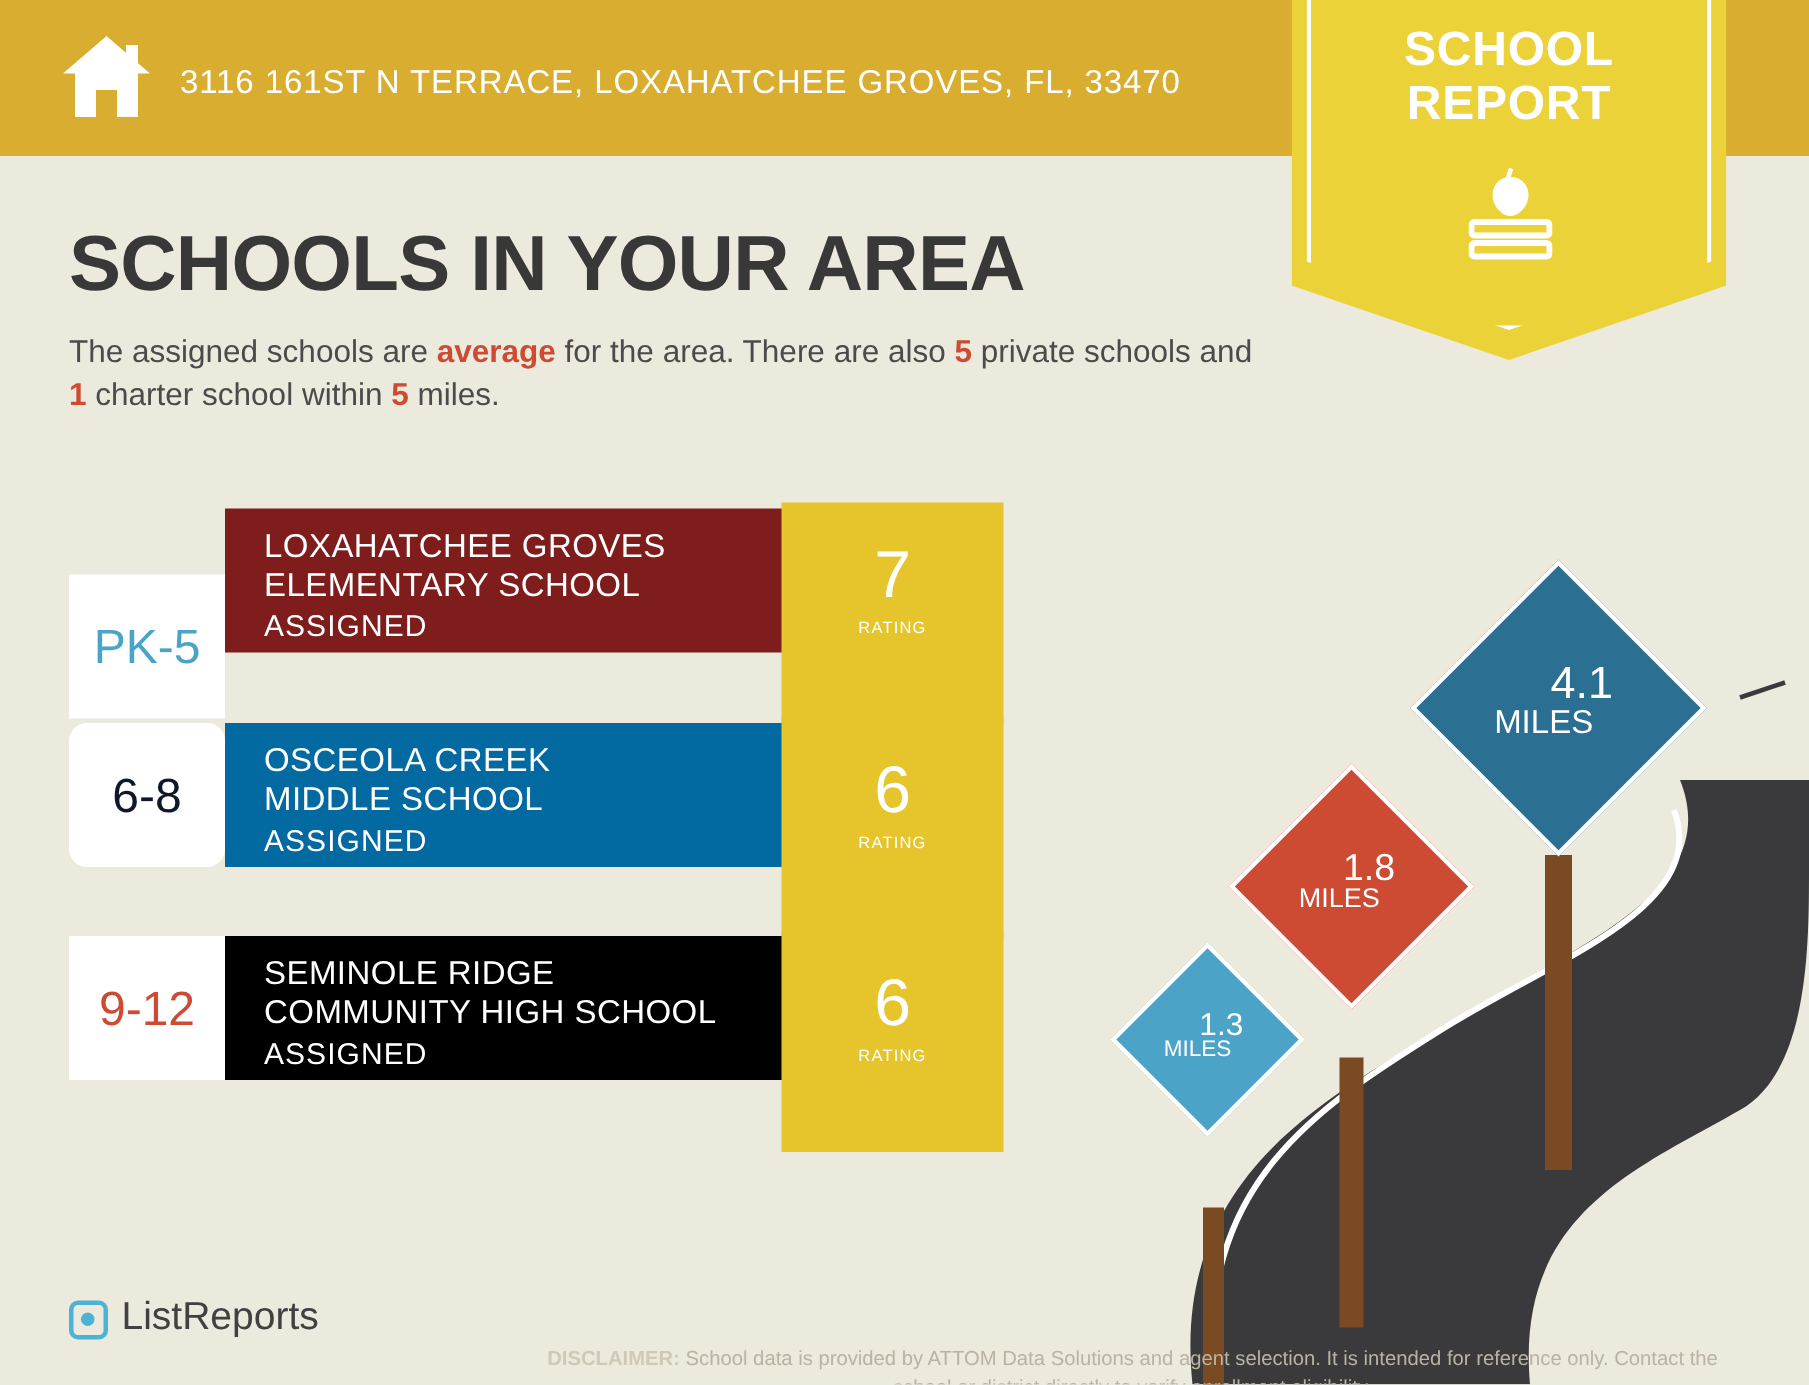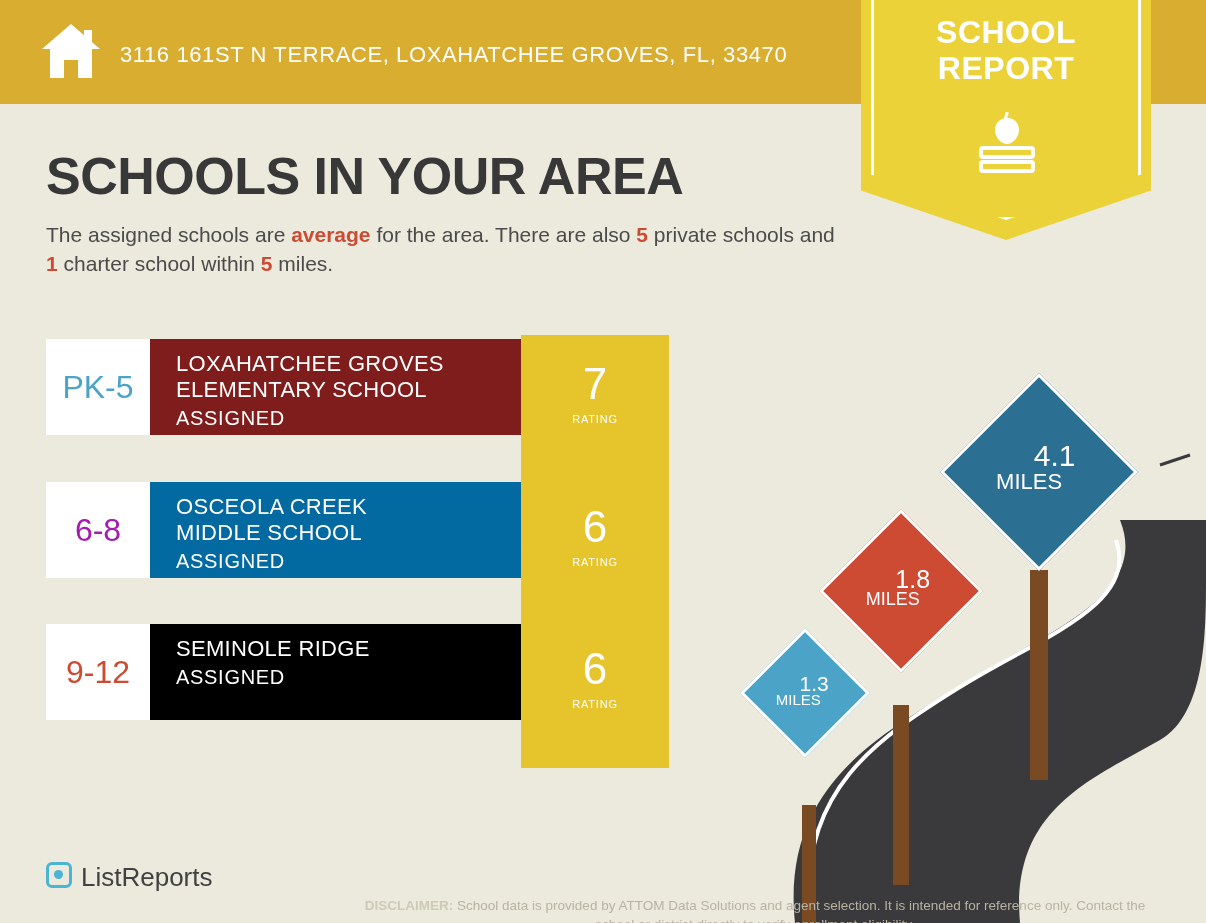--- a/index.html
+++ b/index.html
@@ -77,21 +77,21 @@
     position:absolute;
     transform:rotate(45deg);
     box-sizing:border-box;
     border:3px solid #ffffff;
   }
   .dtext{
     position:absolute;width:100%;text-align:center;color:#fff;
     transform:rotate(-45deg);
   }
   
-  .logo{position:absolute;left:46px;top:862px;display:flex;align-items:flex-start;}
+  .logo{position:absolute;left:46px;top:862px;display:flex;align-items:flex-end;}
   .logo-mark{width:26px;height:26px;border:3px solid #4bb3d4;border-radius:6px;position:relative;box-sizing:border-box;}
   .logo-mark:after{content:"";position:absolute;left:5px;top:5px;width:9px;height:9px;border-radius:50%;background:#4bb3d4;}
   .logo-text{margin-left:9px;font-size:26px;color:#414141;font-weight:500;}
   .disclaimer{
     position:absolute;left:355px;top:896px;width:800px;
     font-size:13.5px;line-height:19px;color:#b9b3a2;text-align:center;
   }
   .disclaimer b{color:#cfc9b8;}
 </style>
 </head>
@@ -122,55 +122,56 @@
     </svg>
   </span>
 </div>
 
 <div class="title">SCHOOLS IN YOUR AREA</div>
 <div class="subtitle">
   <span>The assigned schools are </span><b>average</b><span> for the area. There are also </span><b>5</b><span> private schools and </span><b>1</b><span> charter school within </span><b>5</b><span> miles.</span>
 </div>
 
 <div class="row" style="left:46px;top:339px;width:620px;">
-  <div class="grade-box" style="color:#4ba3c7;">PK-5</div>
+  <div class="grade-box" style="color:#4ba3c7;margin-top:44px;">PK-5</div>
   <div class="name-box" style="background:#7f1d1d;">
     <div class="sname">LOXAHATCHEE GROVES</div>
     <div class="sname">ELEMENTARY SCHOOL</div>
     <div class="assigned">ASSIGNED</div>
   </div>
   <div class="rating" style="left:475px;">
     <svg width="148" height="148" viewBox="0 0 100 100">
         <path d="M50 2 L55 11 L62 4 L65 14 L73 9 L74 19 L83 16 L81 26 L91 25 L86 34 L96 36 L89 43 L98 48 L89 53 L96 60 L86 62 L91 71 L81 70 L83 80 L74 77 L73 87 L65 82 L62 92 L55 85 L50 94 L45 85 L38 92 L35 82 L27 87 L26 77 L17 80 L19 70 L9 71 L14 62 L4 60 L11 53 L2 48 L11 43 L4 36 L14 34 L9 25 L19 26 L17 16 L26 19 L27 9 L35 14 L38 4 L45 11 Z" fill="#e6c52c"></path>
       </svg>
     <div class="rnum">7</div>
     <div class="rlabel">RATING</div>
   </div>
 </div>
 
 <div class="row" style="left:46px;top:482px;width:620px;">
-  <div class="grade-box" style="color:#a21caf;">6-8</div>
+  <div class="grade-box" style="color:#0f172a;border-radius:12px;">6-8</div>
   <div class="name-box" style="background:#0369a1;">
     <div class="sname">OSCEOLA CREEK</div>
     <div class="sname">MIDDLE SCHOOL</div>
     <div class="assigned">ASSIGNED</div>
   </div>
   <div class="rating" style="left:475px;">
     <svg width="148" height="148" viewBox="0 0 100 100">
         <path d="M50 2 L55 11 L62 4 L65 14 L73 9 L74 19 L83 16 L81 26 L91 25 L86 34 L96 36 L89 43 L98 48 L89 53 L96 60 L86 62 L91 71 L81 70 L83 80 L74 77 L73 87 L65 82 L62 92 L55 85 L50 94 L45 85 L38 92 L35 82 L27 87 L26 77 L17 80 L19 70 L9 71 L14 62 L4 60 L11 53 L2 48 L11 43 L4 36 L14 34 L9 25 L19 26 L17 16 L26 19 L27 9 L35 14 L38 4 L45 11 Z" fill="#e6c52c"></path>
       </svg>
     <div class="rnum">6</div>
     <div class="rlabel">RATING</div>
   </div>
 </div>
 
 <div class="row" style="left:46px;top:624px;width:620px;">
   <div class="grade-box" style="color:#cc4b32;">9-12</div>
   <div class="name-box" style="background:#000000;">
     <div class="sname">SEMINOLE RIDGE</div>
+    <div class="sname">COMMUNITY HIGH SCHOOL</div>
     <div class="assigned">ASSIGNED</div>
   </div>
   <div class="rating" style="left:475px;">
     <svg width="148" height="148" viewBox="0 0 100 100">
         <path d="M50 2 L55 11 L62 4 L65 14 L73 9 L74 19 L83 16 L81 26 L91 25 L86 34 L96 36 L89 43 L98 48 L89 53 L96 60 L86 62 L91 71 L81 70 L83 80 L74 77 L73 87 L65 82 L62 92 L55 85 L50 94 L45 85 L38 92 L35 82 L27 87 L26 77 L17 80 L19 70 L9 71 L14 62 L4 60 L11 53 L2 48 L11 43 L4 36 L14 34 L9 25 L19 26 L17 16 L26 19 L27 9 L35 14 L38 4 L45 11 Z" fill="#e6c52c"></path>
       </svg>
     <div class="rnum">6</div>
     <div class="rlabel">RATING</div>
   </div>
 </div>

